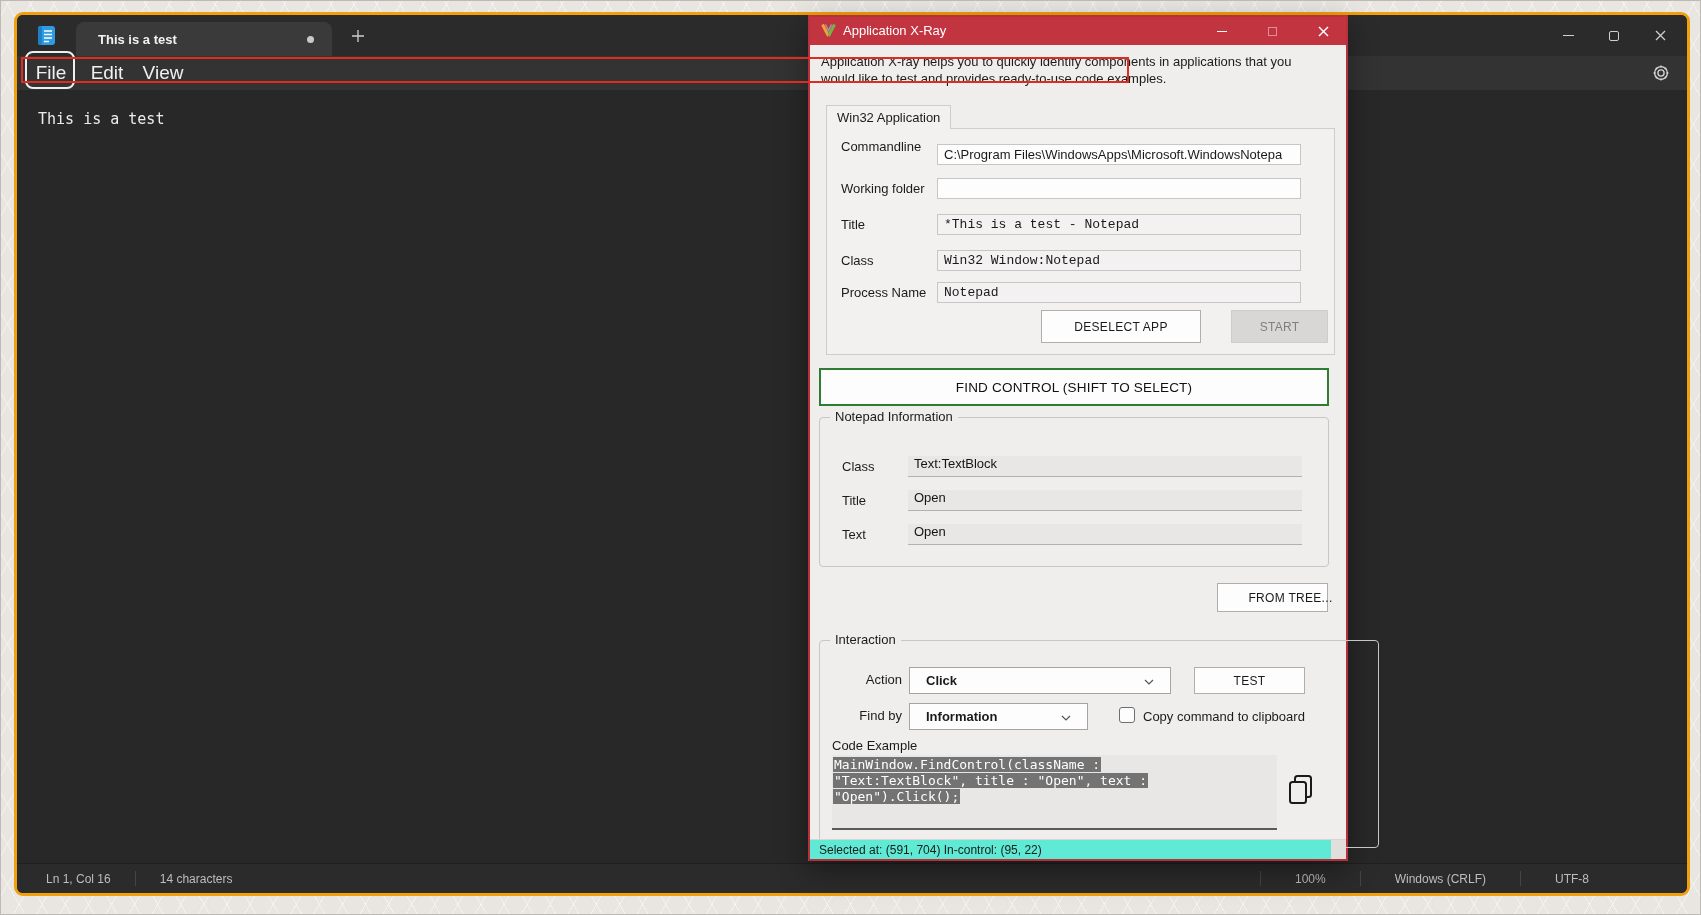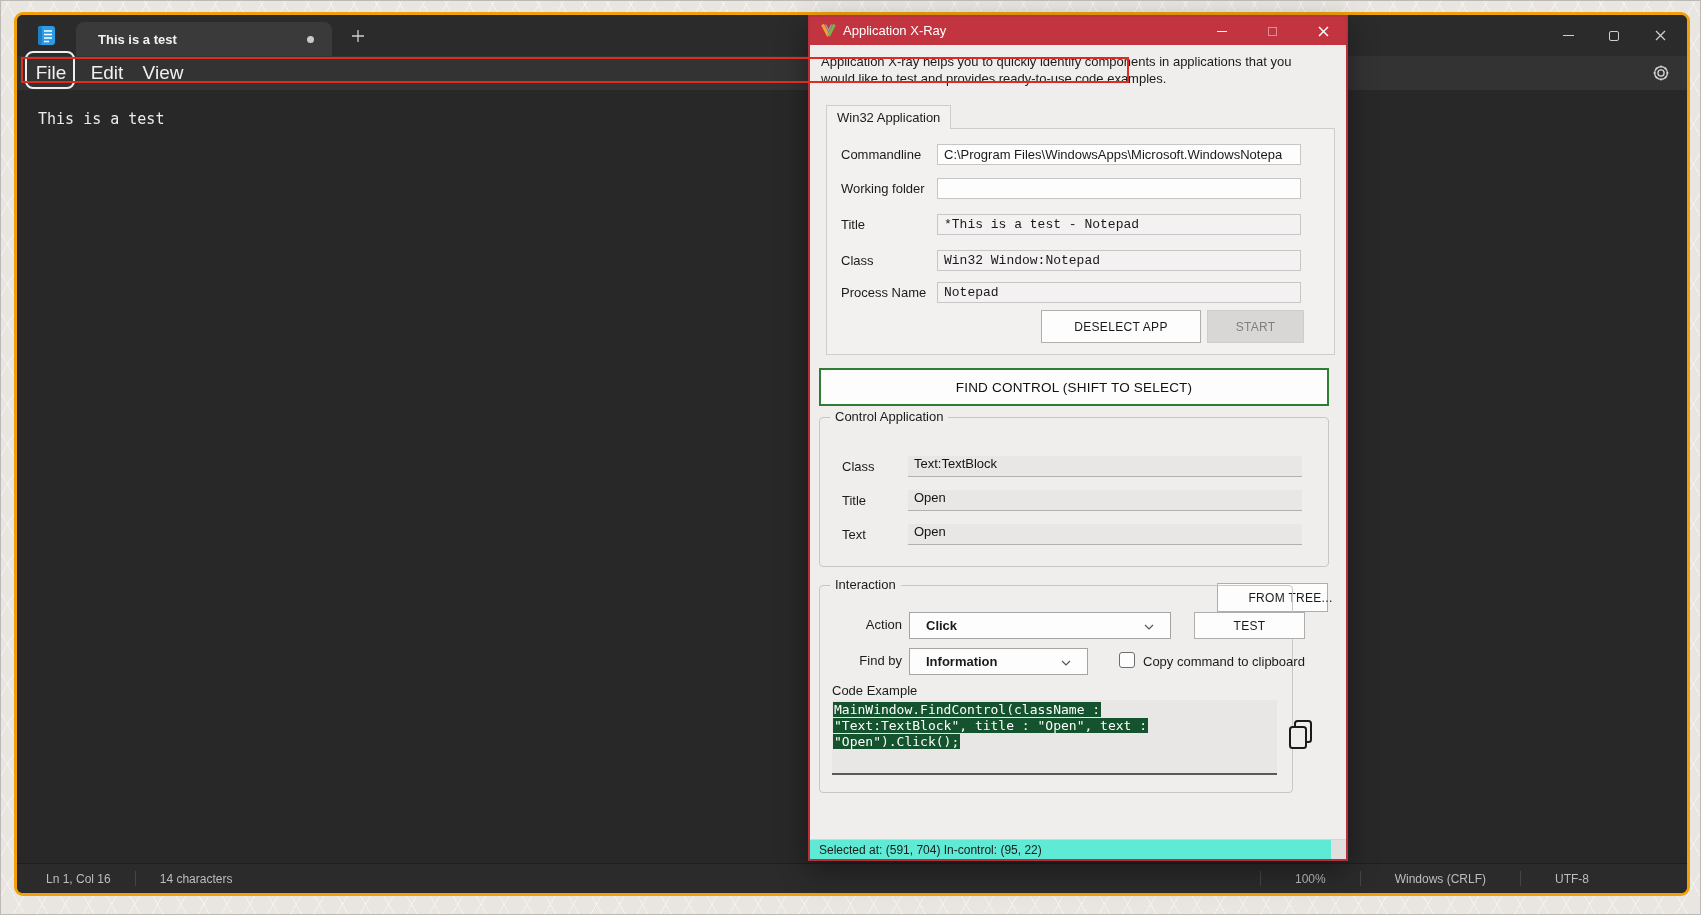--- a/index.html
+++ b/index.html
@@ -73,57 +73,57 @@
     position:absolute; left:110px; width:364px; height:21px;
     background:#fdfdfd; border:1px solid #c8c5c5; font-size:13px; color:#1a1a1a;
     padding:0 6px; font-family:"Liberation Sans",sans-serif; overflow:hidden; white-space:nowrap;
   }
   .xfield.gray { background:#f3f1f1;font-family:Liberation Mono, monospace; }
   .btn {
     display:flex; align-items:center; justify-content:center;
     background:#fdfdfd; border:1px solid #b0adad; color:#1a1a1a; font-size:12px;
     letter-spacing:.3px; white-space:nowrap;text-align:center;
   }
-  .btn.disabled { background:#d9d6d6; border-color:#cfcccc; color:#7f7f7f; }
+  .btn.disabled { background:#d9d6d6; border-color:#cfcccc; color:#7f7f7f;margin-left:24px; }
   .xr-deselect { position:absolute; left:214px; top:181px; width:160px; height:33px; }
   .xr-start { position:absolute; left:380px; top:181px; width:97px; height:33px; }
   .xr-findcontrol {
     position:absolute; left:9px; top:351px; width:510px; height:38px;
     background:#fdfdfd; border:2px solid #2e7d32; color:#111; font-size:13.5px;
     display:flex; align-items:center; justify-content:center; letter-spacing:.2px;
   }
   .groupbox { position:absolute; border:1px solid #c9c6c6; border-radius:4px; }
   .groupbox-label { position:absolute; top:-9px; left:10px; background:#f0eded; padding:0 5px; font-size:13px; color:#1b1b1b; white-space:nowrap; }
   .ci-box { left:9px; top:400px; width:510px; height:150px; }
   .cfield {
     position:absolute; left:88px; width:394px; height:21px;
     background:#e9e6e6; border-bottom:1px solid #b3b0b0; font-size:13px; color:#141414;
     padding:0 6px; overflow:hidden; white-space:nowrap;
   }
   .ci-label { position:absolute; left:22px; font-size:13px; color:#1b1b1b; line-height:21px; }
   .xr-fromtree { position:absolute; left:407px; top:566px; width:111px; height:29px;padding-left:36px; }
-  .ix-box { left:9px; top:568px; width:474px; height:208px; }
+  .ix-box { left:9px; top:623px; width:560px; height:208px; }
   .ix-label { position:absolute; font-size:13px; color:#1b1b1b; text-align:right; width:62px; left:20px; }
   .dropdown {
     position:absolute; height:27px; background:#fdfdfd; border:1px solid #a6a3a3;
     display:flex; align-items:center; font-size:13px; color:#1a1a1a; padding:0 16px;font-weight:bold;
   }
   .dropdown .chev { margin-left:auto; }
   .xr-test { position:absolute; left:374px; top:26px; width:111px; height:27px; }
   .checkbox { position:absolute; width:16px; height:16px; background:#fdfdfd; border:1px solid #6e6e6e; border-radius:3px; }
   .cb-label { position:absolute; font-size:13px; color:#1b1b1b; white-space:nowrap; }
   .code-label { position:absolute; left:12px; top:97px; font-size:13px; color:#1b1b1b; }
   .codebox {
     position:absolute; left:12px; top:114px; width:445px; height:75px;
     background:#e9e6e6; border-bottom:2px solid #5a5a5a;
     font-family:"DejaVu Sans Mono",monospace; font-size:13px; line-height:16px;
     padding:2px 0 0 1px; overflow:hidden;
   }
   .codeline { white-space:pre; }
-  .codeline span { background:#14532d; color:#ffffff; padding:0 1px; }
+  .codeline span { background:#737373; color:#ffffff; padding:0 1px; }
   .copy-icon { position:absolute; left:466px; top:132px; width:30px; height:34px; }
   .xr-statusbar {
     position:absolute; left:0; bottom:0; width:100%; height:20px;
     background:#5eead4; border-top:1px solid #d8d5d5; display:flex; align-items:center;
     font-size:12px; color:#1b1b1b;
   }
   .xr-status-text { margin-left:9px; white-space:nowrap; }
   .xr-grip { margin-left:auto; width:15px; height:100%; background:#e1dede; }
 
   
@@ -225,38 +225,38 @@
             <line x1="1" y1="1" x2="10" y2="10" stroke="#ffffff" stroke-width="1.4"></line>
             <line x1="10" y1="1" x2="1" y2="10" stroke="#ffffff" stroke-width="1.4"></line>
           </svg>
       </span>
     </div>
 
     <div class="xr-desc">Application X-ray helps you to quickly identify components in applications that you would like to test and provides ready-to-use code examples.</div>
 
     <div class="xr-tabheader">Win32 Application</div>
     <div class="xr-panel">
-      <span class="xr-row-label" style="top:15px;">Commandline</span>
+      <span class="xr-row-label" style="top:7px;">Commandline</span>
       <input class="xfield" style="top: 15px;" value="C:\Program Files\WindowsApps\Microsoft.WindowsNotepa">
       <span class="xr-row-label" style="top:49px;">Working folder</span>
       <input class="xfield" style="top: 49px;" value="">
       <span class="xr-row-label" style="top:85px;">Title</span>
       <input class="xfield gray" style="top: 85px;" value="*This is a test - Notepad">
       <span class="xr-row-label" style="top:121px;">Class</span>
       <input class="xfield gray" style="top: 121px;" value="Win32 Window:Notepad">
       <span class="xr-row-label" style="top:153px;">Process Name</span>
       <input class="xfield gray" style="top: 153px;" value="Notepad">
       <div class="btn xr-deselect">DESELECT APP</div>
       <div class="btn disabled xr-start">START</div>
     </div>
 
     <div class="xr-findcontrol">FIND CONTROL (SHIFT TO SELECT)</div>
 
     <div class="groupbox ci-box">
-      <span class="groupbox-label">Control Application</span>
+      <span class="groupbox-label">Notepad Information</span>
       <span class="ci-label" style="top:38px;">Class</span>
       <div class="cfield" style="top:38px;">Text:TextBlock</div>
       <span class="ci-label" style="top:72px;">Title</span>
       <div class="cfield" style="top:72px;">Open</div>
       <span class="ci-label" style="top:106px;">Text</span>
       <div class="cfield" style="top:106px;">Open</div>
     </div>
 
     <div class="btn xr-fromtree">FROM TREE...</div>
 

